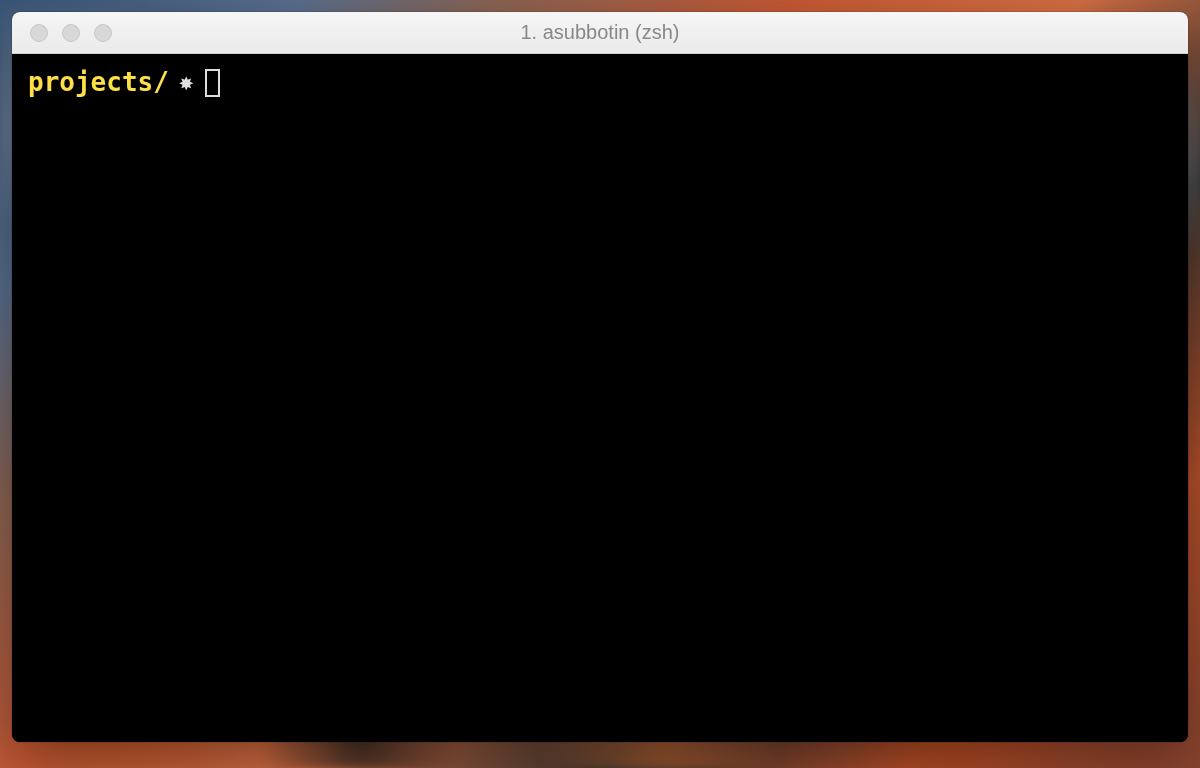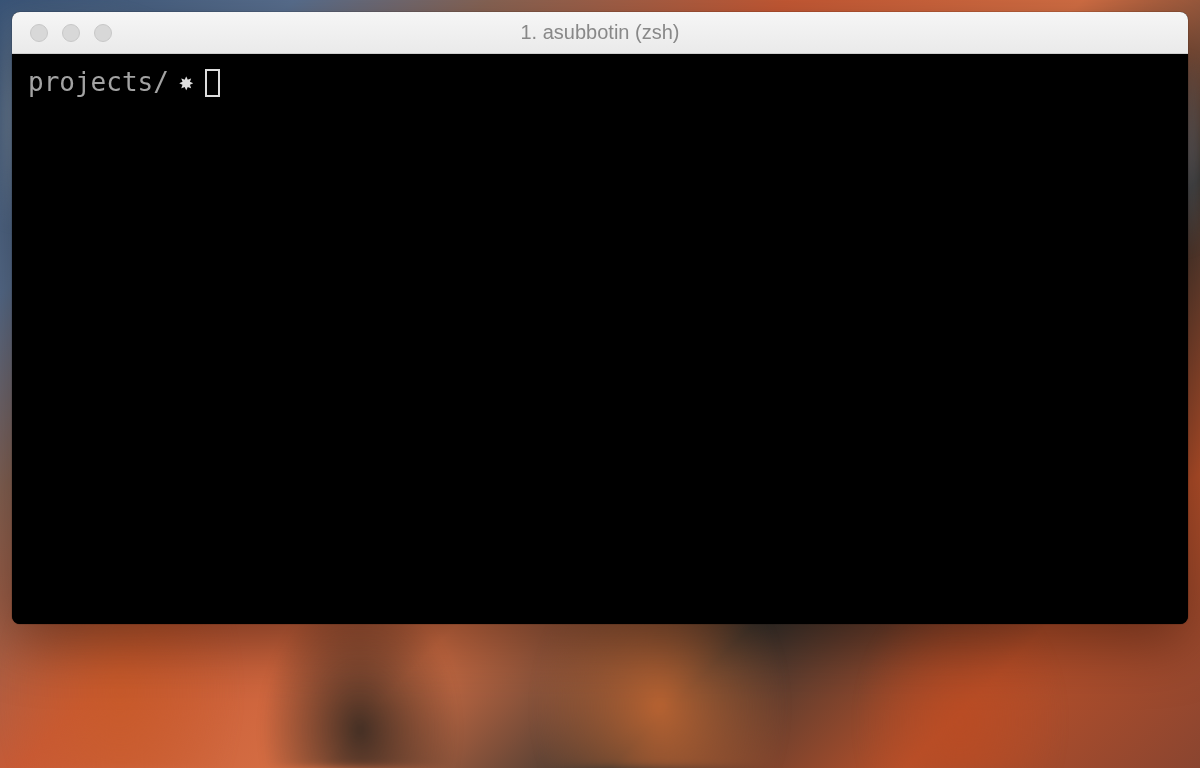--- a/index.html
+++ b/index.html
@@ -23,21 +23,21 @@
         radial-gradient(ellipse 190px 260px at 80% 94%, rgba(185,75,35,0.8), transparent 55%),
         radial-gradient(ellipse 300px 200px at 5% 15%, rgba(140,155,170,0.6), transparent 60%),
         radial-gradient(ellipse 250px 180px at 95% 20%, rgba(120,135,155,0.5), transparent 60%);
       filter: blur(4px);
     }
     .window {
       position: absolute;
       left: 12px;
       top: 12px;
       width: 1176px;
-      height: 612px;
+      height: 730px;
       border-radius: 8px;
       overflow: hidden;
       box-shadow: 0 20px 60px rgba(0,0,0,0.4), 0 0 0 1px rgba(0,0,0,0.1);
       background: #000;
     }
     .titlebar {
       height: 42px;
       background: linear-gradient(#f6f6f6, #eaeaea);
       border-bottom: 1px solid #d0d0d0;
       display: flex;
@@ -74,22 +74,22 @@
       font-size: 26px;
       line-height: 1.3;
       color: #fff;
     }
     .prompt-line {
       display: flex;
       align-items: center;
       gap: 10px;
     }
     .cwd {
-      color: #a3a3a3;
-      font-weight: normal;
+      color: #fde047;
+      font-weight: bold;
     }
     .sun-icon {
       color: #e0e0e0;
       font-size: 24px;
       display: inline-block;
     }
     .cursor-block {
       display: inline-block;
       width: 15px;
       height: 28px;

